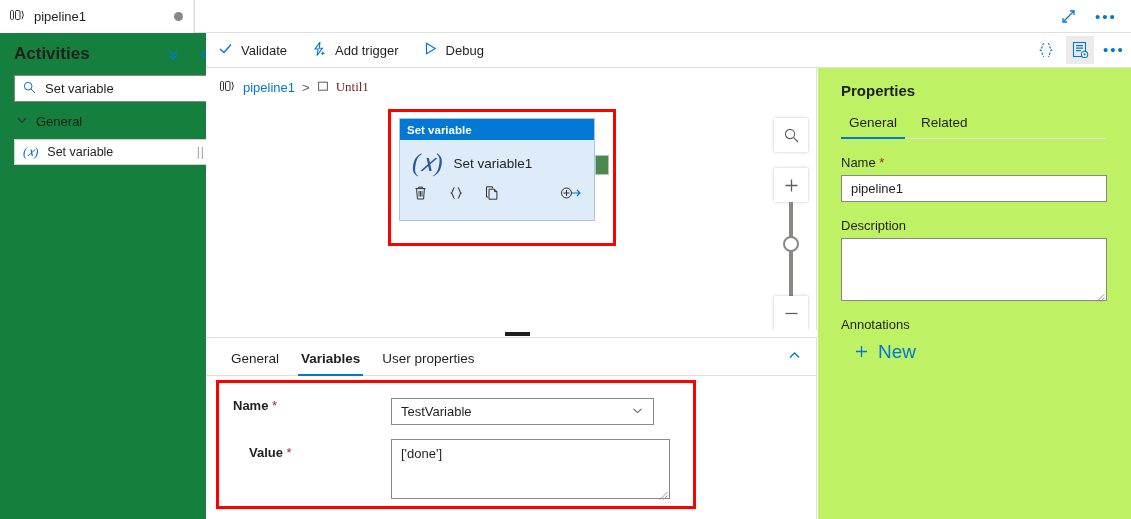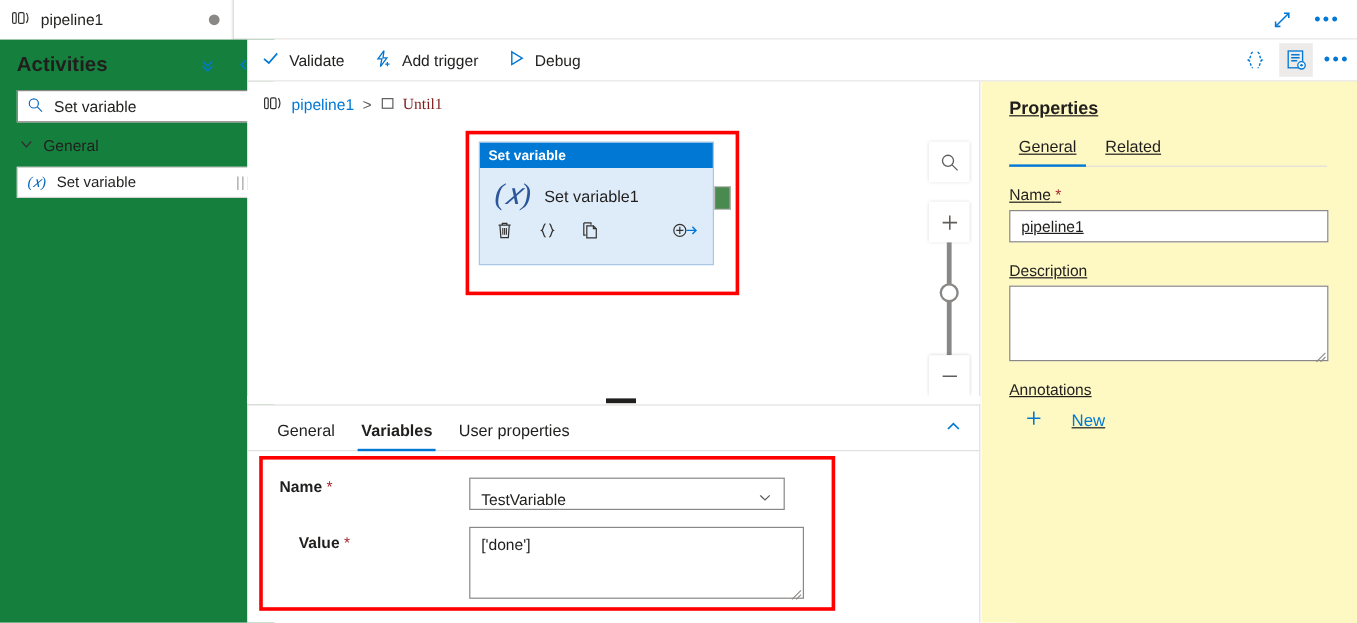--- a/index.html
+++ b/index.html
@@ -192,56 +192,56 @@
     border: 3px solid #ff0000;
   }
   .field-row { display: flex; align-items: flex-start; }
   .field-label {
     font-size: 13px; font-weight: bold; color: #201f1e;
     width: 175px; padding-left: 17px;
   }
   .req-star { color: #a4262c; font-weight: normal; }
   .dropdown {
     width: 263px; height: 27px; border: 1px solid #8a8886; background: #fff;
-    display: flex; align-items: flex-end; padding: 0 9px; font-size: 13px; color: #201f1e;
+    display: flex; align-items: center; padding: 0 9px; font-size: 13px; color: #201f1e;
   }
   .dropdown .chev { margin-left: auto; color: #605e5c; }
   .textarea-box {
     width: 279px; height: 60px; border: 1px solid #8a8886; background: #fff;
     padding: 6px 9px; font-size: 13px; color: #201f1e; position: relative;
     font-family: "Liberation Sans", sans-serif;
   }
   .resize-grip {
     position: absolute; right: 1px; bottom: 1px; width: 9px; height: 9px;
   }
 
   
   .props {
     position: absolute; left: 818px; top: 68px; right: 0; bottom: 0;
-    background: #fef9c3; padding: 0 25px 0 23px; text-decoration: underline;
+    background: #bef264; padding: 0 25px 0 23px;
   }
   .props-title { font-size: 15px; font-weight: bold; padding-top: 14px; color: #201f1e; }
   .props-tabs { display: flex; gap: 8px; margin-top: 16px; border-bottom: 1px solid #e1dfdd; }
   .p-tab { font-size: 13.5px; padding: 0 8px 8px 8px; position: relative; color: #201f1e; }
   .p-tab.active::after {
     content: ""; position: absolute; left: 0; right: 0; bottom: -1px;
     height: 2px; background: #0078d4;
   }
   .p-label { font-size: 13px; color: #201f1e; margin-top: 16px; margin-bottom: 5px; }
   .p-input {
     width: 266px; height: 27px; border: 1px solid #8a8886; background: #fff;
     display: flex; align-items: center; padding: 0 9px; font-size: 13px;
   }
   .p-textarea {
     width: 266px; height: 63px; border: 1px solid #8a8886; background: #fff;
     position: relative;
   }
   .p-new {
-    display: flex; align-items: center; gap: 24px; margin-top: 9px;
-    color: #0078d4; font-size: 14px; padding-left: 13px; text-align: center;
+    display: flex; align-items: center; gap: 9px; margin-top: 9px;
+    color: #0078d4; font-size: 19px; padding-left: 13px; text-align: center;
   }
   .plus-ico { color: #0078d4; font-size: 16px; line-height: 12px; }
 </style>
 </head>
 <body>
 
 <div id="app">
 
   <div class="tabstrip">
     <div class="tab-active">

